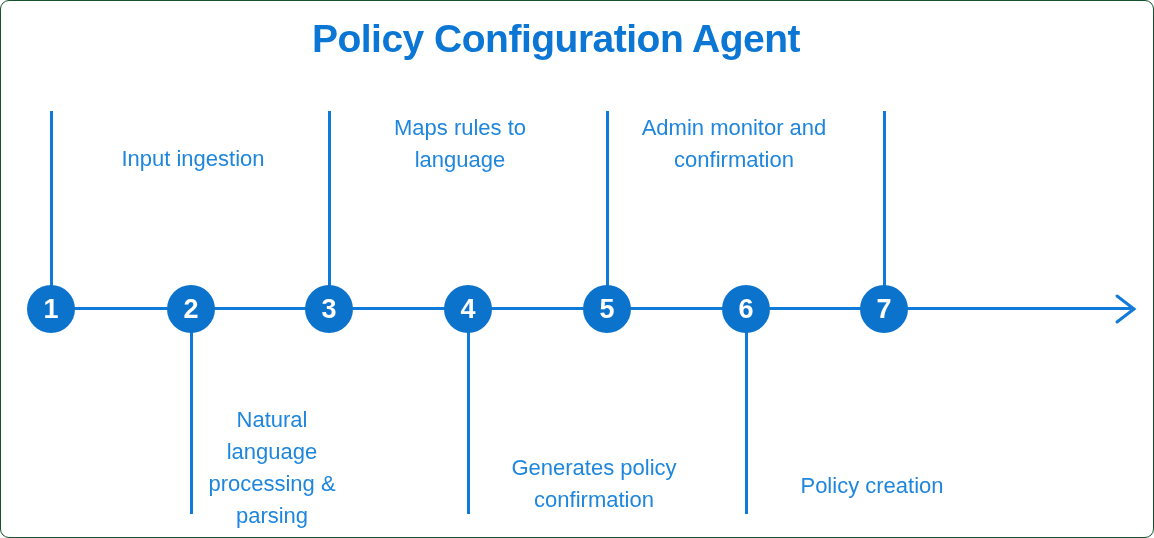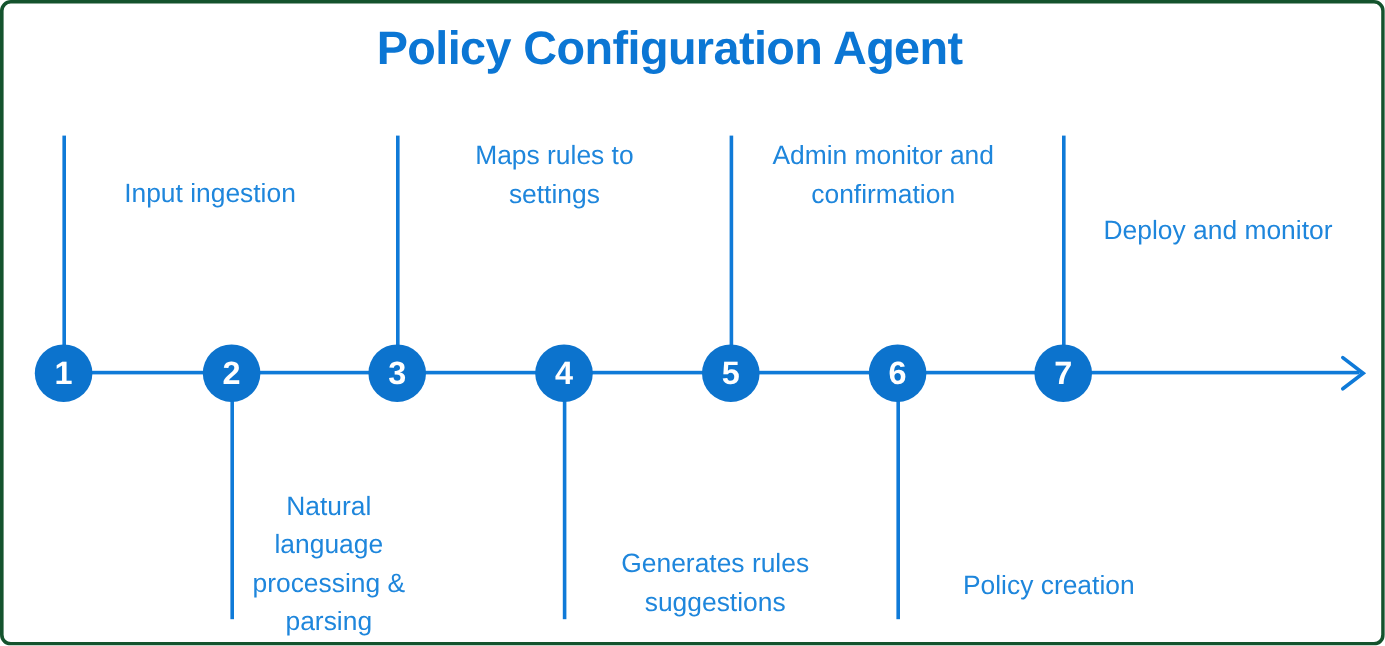--- a/index.html
+++ b/index.html
@@ -7,21 +7,21 @@
     padding: 0;
     background: #ffffff;
     font-family: "Liberation Sans", "DejaVu Sans", sans-serif;
   }
   .canvas {
     position: relative;
     width: 1154px;
     height: 538px;
     box-sizing: border-box;
     background: #ffffff;
-    border: 3px solid #14532d;
+    border: 1px solid #14532d;
     border-radius: 9px;
     overflow: hidden;
   }
   .title {
     position: absolute;
     left: 0;
     top: 16px;
     width: 1110px;
     text-align: center;
     font-size: 39px;
@@ -83,21 +83,21 @@
   .c6 { left: 721px; }
   .c7 { left: 859px; }
   
   .lbl {
     position: absolute;
     color: #1e86dc;
     font-size: 22px;
     line-height: 32px;
     text-align: center;
   }
-  .l1 { left: 62px;  top: 142px; width: 220px; }
+  .l1 { left: 82px;  top: 142px; width: 220px; }
   .l2 { left: 206px; top: 403px; width: 130px; }
   .l3 { left: 379px; top: 111px; width: 160px; }
   .l4 { left: 493px; top: 451px; width: 200px; }
   .l5 { left: 618px; top: 111px; width: 230px; }
   .l6 { left: 761px; top: 469px; width: 220px; }
   .l7 { left: 897px; top: 173px; width: 230px; }
 </style>
 </head>
 <body>
 
@@ -121,19 +121,18 @@
   <div class="node c1">1</div>
   <div class="node c2">2</div>
   <div class="node c3">3</div>
   <div class="node c4">4</div>
   <div class="node c5">5</div>
   <div class="node c6">6</div>
   <div class="node c7">7</div>
 
   <div class="lbl l1">Input ingestion</div>
   <div class="lbl l2">Natural language processing &amp; parsing</div>
-  <div class="lbl l3">Maps rules to settings</div>
-  <div class="lbl l4">Generates rules suggestions</div>
+  <div class="lbl l3">Maps rules to language</div>
+  <div class="lbl l4">Generates policy confirmation</div>
   <div class="lbl l5">Admin monitor and confirmation</div>
   <div class="lbl l6">Policy creation</div>
-  <div class="lbl l7">Deploy and monitor</div>
 
 </div>
 
 </body></html>

